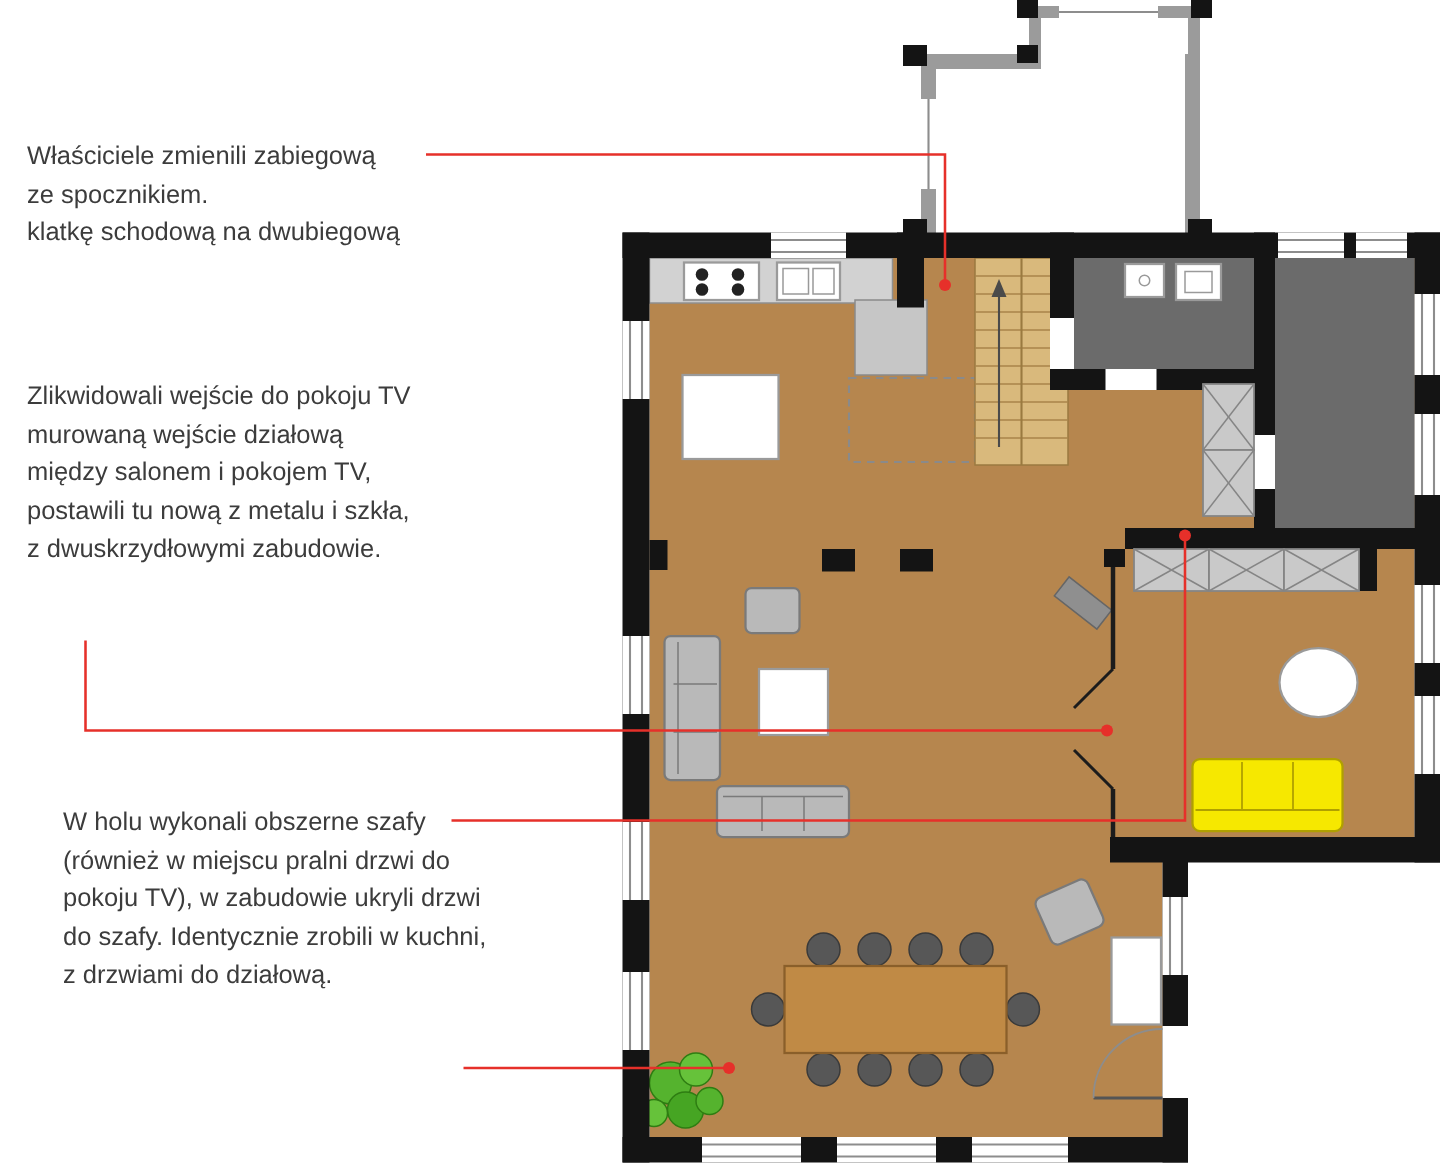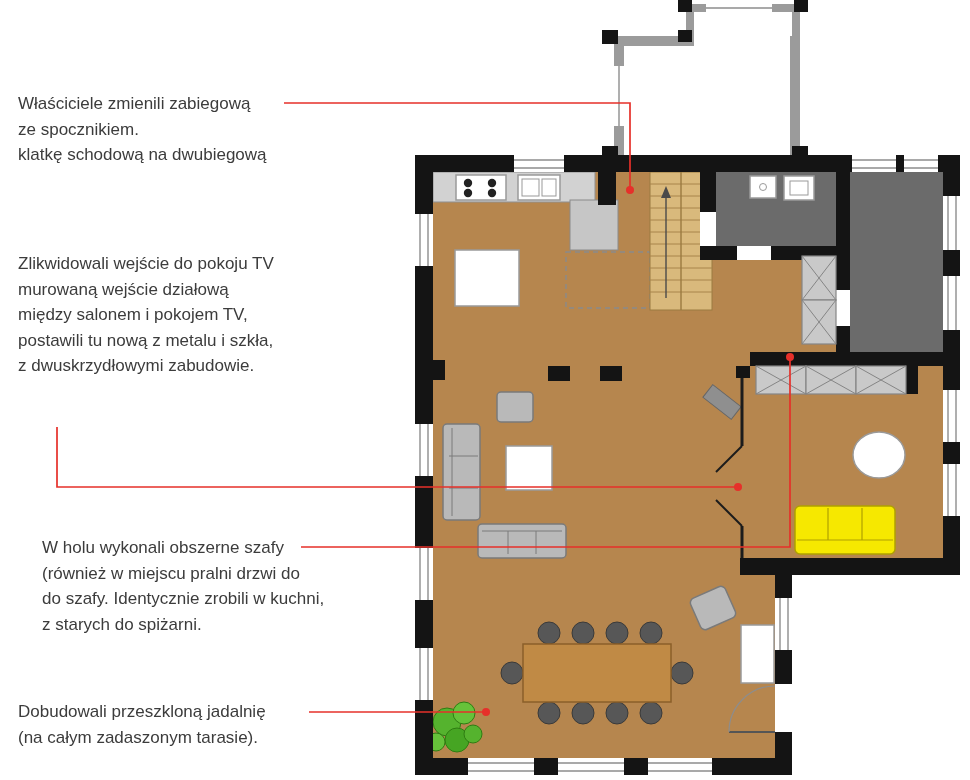--- a/index.html
+++ b/index.html
@@ -278,22 +278,19 @@
     <div>Zlikwidowali wejście do pokoju TV</div>
     <div>murowaną wejście działową</div>
     <div>między salonem i pokojem TV,</div>
     <div>postawili tu nową z metalu i szkła,</div>
     <div>z dwuskrzydłowymi zabudowie.</div>
   </div>
 
   <div class="note" style="left:18px;top:535px;margin-left:24px;">
     <div>W holu wykonali obszerne szafy</div>
     <div>(również w miejscu pralni drzwi do</div>
+    <div>pokoju TV), w zabudowie ukryli drzwi</div>
     <div>do szafy. Identycznie zrobili w kuchni,</div>
-    <div>z starych do spiżarni.</div>
+    <div>z drzwiami do działową.</div>
   </div>
 
-  <div class="note" style="left:18px;top:699px;">
-    <div>Dobudowali przeszkloną jadalnię</div>
-    <div>(na całym zadaszonym tarasie).</div>
-  </div>
 
 </div>
 
 </body></html>

